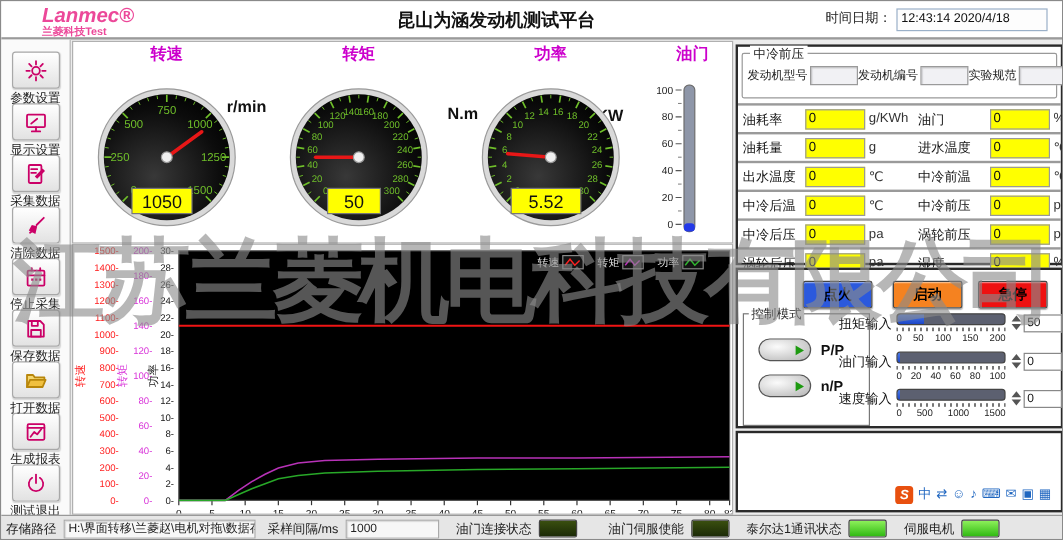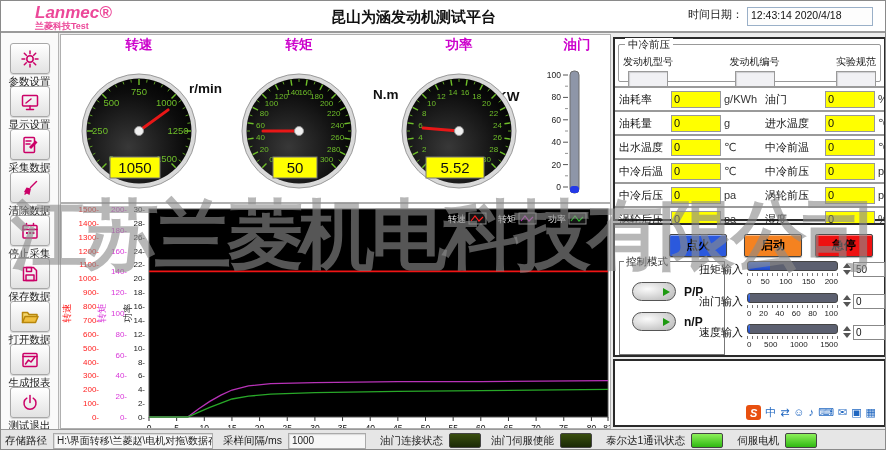--- a/index.html
+++ b/index.html
@@ -21,21 +21,21 @@
   .gauge-panel{position:absolute;left:59px;top:33px;width:551px;height:169px;background:#ffffff;border:1px solid #b0b0b0;box-sizing:border-box;}
   .gauge{position:absolute;top:0;width:170px;height:168px;}
   .chart-panel{position:absolute;left:59px;top:202px;width:551px;height:226px;background:#ffffff;border:1px solid #b0b0b0;box-sizing:border-box;}
   .right-a{position:absolute;left:612px;top:36px;width:273px;height:184px;background:#fff;border:2px solid #2a2a2a;box-sizing:border-box;}
   .right-b{position:absolute;left:612px;top:222px;width:273px;height:134px;background:#fff;border:2px solid #2a2a2a;box-sizing:border-box;}
   .right-c{position:absolute;left:612px;top:358px;width:273px;height:68px;background:#fff;border:2px solid #2a2a2a;box-sizing:border-box;}
   
   .groupbox{position:relative;margin:5px 3px 0 3px;height:36px;border:1px solid #999;border-radius:2px;}
   .gb-title{position:absolute;top:-7px;left:6px;background:#fff;padding:0 3px;font-size:10.5px;color:#222;}
   .engine-row{display:flex;align-items:center;justify-content:space-between;padding:10px 4px 0 4px;}
-  .eng-pair{display:flex;align-items:center;gap:2px;flex-direction:column;}
+  .eng-pair{display:flex;align-items:center;gap:2px;}
   .eng-lbl{font-size:10px;color:#222;white-space:nowrap;}
   .eng-input{width:38px;height:14px;border:1px solid #9a9a9a;background:#f1f1f4;box-shadow:inset 1px 1px 1px rgba(0,0,0,.15);}
   .info-table{margin-top:4px;}
   .info-row{display:grid;grid-template-columns:52px 48px 46px 60px 48px 1fr;align-items:center;height:22px;padding-left:4px;border-top:2px solid #9a9a9a;}
   .info-lbl{font-size:11px;color:#111;white-space:nowrap;}
   .ybox{width:44px;height:15px;background:#ffff00;border:1px solid #999;font-size:11px;color:#111;padding:0 2px;line-height:15px;}
   .unit{font-size:11px;color:#333;padding-left:5px;}
   
   .act-btn{position:absolute;top:9px;width:56px;height:21px;border-radius:2px;font-size:12px;font-weight:bold;color:#000;display:flex;align-items:center;justify-content:center;border:1px solid #444;box-shadow:inset 0 1px 0 rgba(255,255,255,.45),0 1px 1px rgba(0,0,0,.3);cursor:pointer;}
   
@@ -657,21 +657,21 @@
       </div>
   </div>
 
   <div class="status-bar" id="statusBar">
     <span>存储路径</span>
     <div class="sb-field" style="width:152px;">H:\界面转移\兰菱赵\电机对拖\数据存储</div>
     <span style="margin-left:4px;">采样间隔/ms</span>
     <div class="sb-field" style="width:70px;">1000</div>
   <span class="led-lbl" style="margin-left: 8px;">油门连接状态</span>
       <div class="led off"></div>
-      <span class="led-lbl" style="margin-left: 4px;">油门伺服使能</span>
+      <span class="led-lbl" style="margin-left: 20px;">油门伺服使能</span>
       <div class="led off"></div>
       <span class="led-lbl" style="margin-left: 8px;">泰尔达1通讯状态</span>
       <div class="led on"></div>
       <span class="led-lbl" style="margin-left: 8px;">伺服电机</span>
       <div class="led on"></div>
     </div>
 
   <div class="watermark">江苏兰菱机电科技有限公司</div>
 </div>
 

